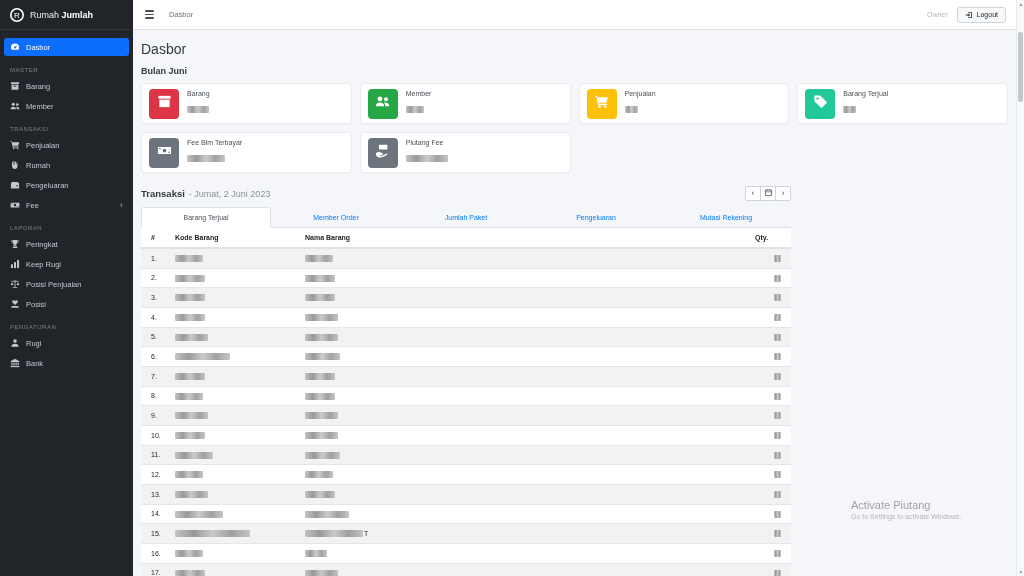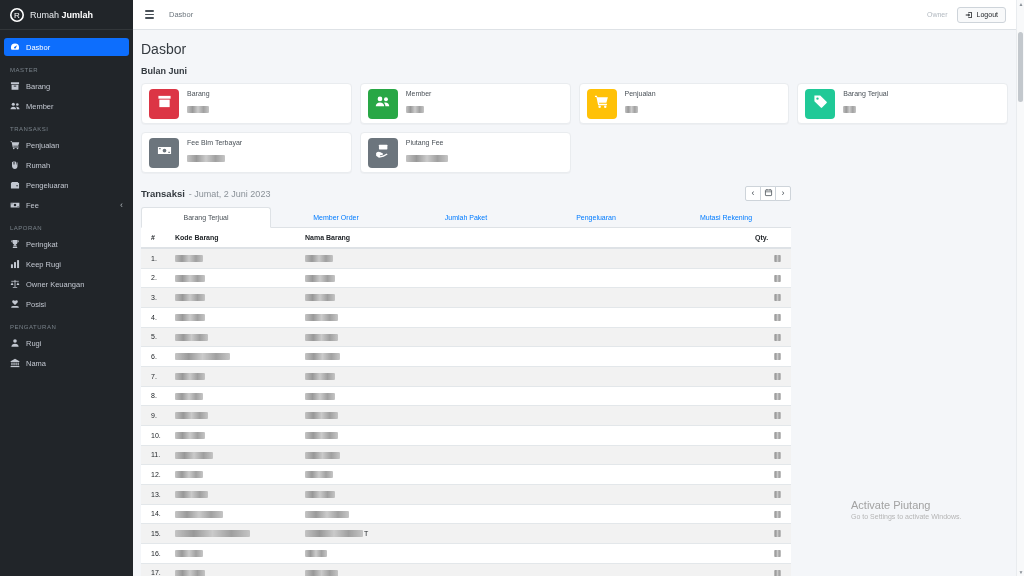--- a/index.html
+++ b/index.html
@@ -204,21 +204,21 @@
       </div>
       <div class="nav-item">
         <span class="nav-icon">
           <svg viewBox="0 0 16 16" fill="currentColor">
               <rect x="7.3" y="1.5" width="1.4" height="11.2"></rect>
               <rect x="2" y="3" width="12" height="1.2"></rect>
               <path d="M3.3 5 1 9.5h4.6zM12.7 5l-2.3 4.5H15z"></path>
               <rect x="4.5" y="13" width="7" height="1.5" rx=".3"></rect>
             </svg>
         </span>
-        <span class="nav-label">Owner Keuangan</span>
+        <span class="nav-label">Posisi Penjualan</span>
       </div>
       <div class="nav-item">
         <span class="nav-icon">
           <svg viewBox="0 0 16 16" fill="currentColor">
               <path d="M8 3.2l-.9-.9a2.3 2.3 0 0 0-3.2 3.2L8 9.7l4.1-4.2a2.3 2.3 0 0 0-3.2-3.2z"></path>
               <path d="M2 12.2c2-.9 3.1-1 6-1s4 .1 6 1v1.6H2z"></path>
             </svg>
         </span>
         <span class="nav-label">Posisi</span>
       </div>
@@ -237,21 +237,21 @@
         <span class="nav-icon">
           <svg viewBox="0 0 16 16" fill="currentColor">
               <path d="M8 1.2 15 5v1.2H1V5z"></path>
               <rect x="2.2" y="7.2" width="1.9" height="4.6"></rect>
               <rect x="5.5" y="7.2" width="1.9" height="4.6"></rect>
               <rect x="8.8" y="7.2" width="1.9" height="4.6"></rect>
               <rect x="12.1" y="7.2" width="1.9" height="4.6"></rect>
               <rect x="1" y="12.8" width="14" height="1.8"></rect>
             </svg>
         </span>
-        <span class="nav-label">Nama</span>
+        <span class="nav-label">Bank</span>
       </div>
     </nav>
   </aside>
 
   <div class="main">
     <header class="topbar">
       <span class="hamburger">
           <i></i>
           <i></i>
           <i></i>

